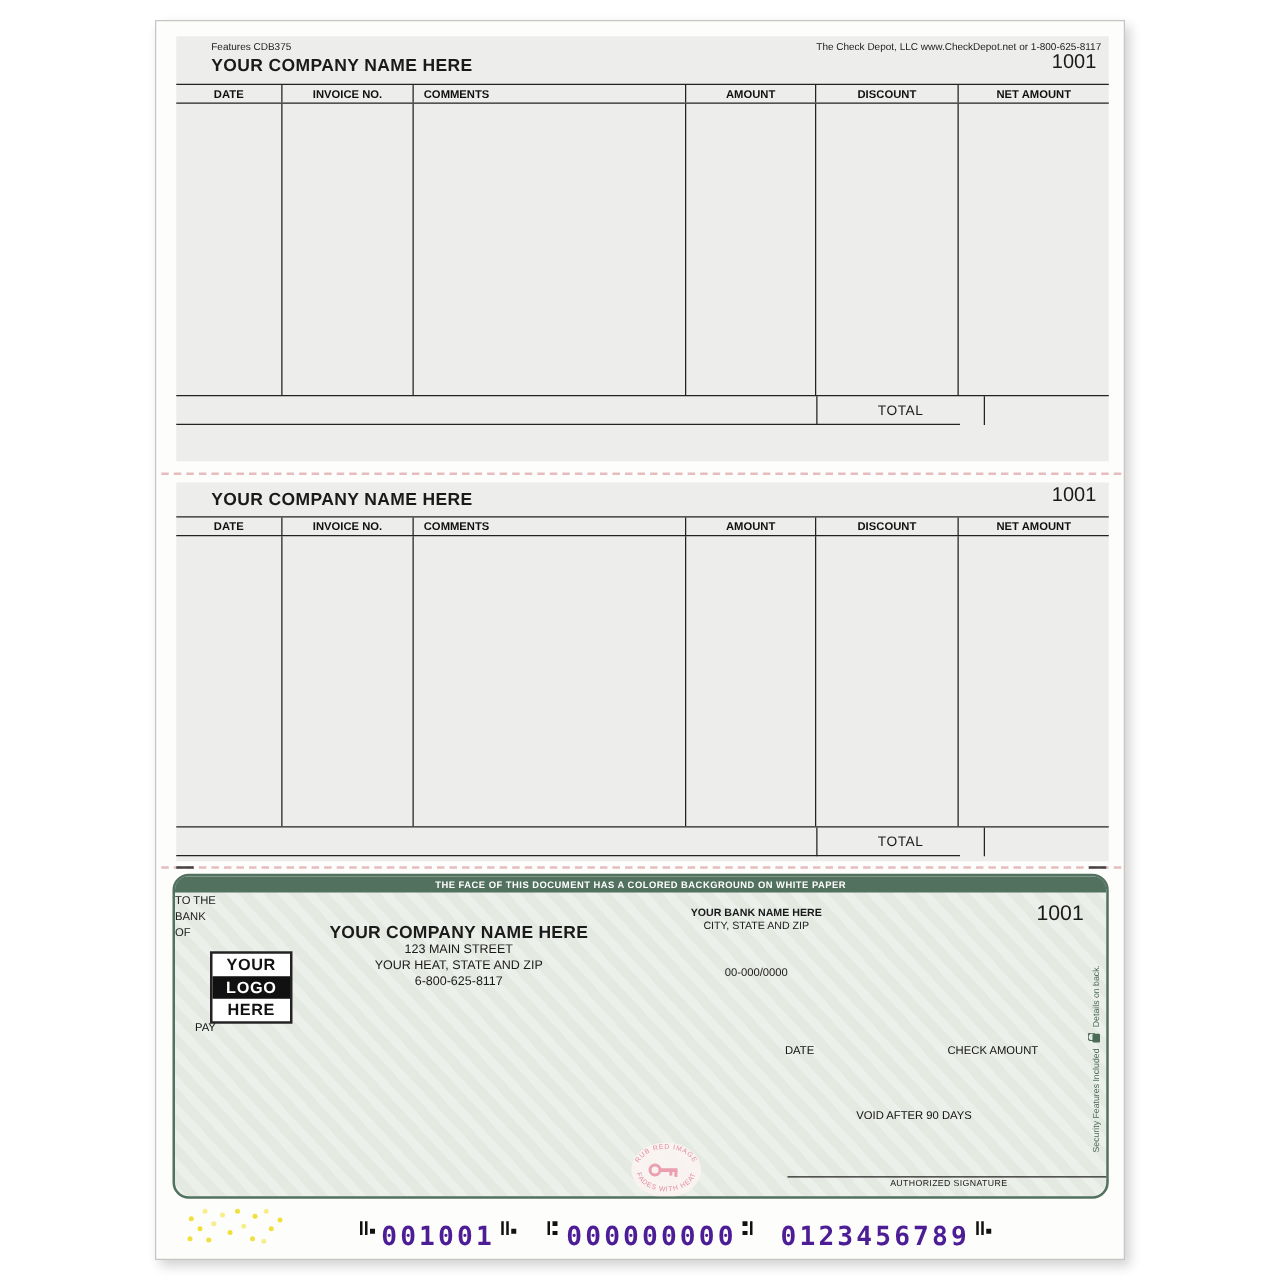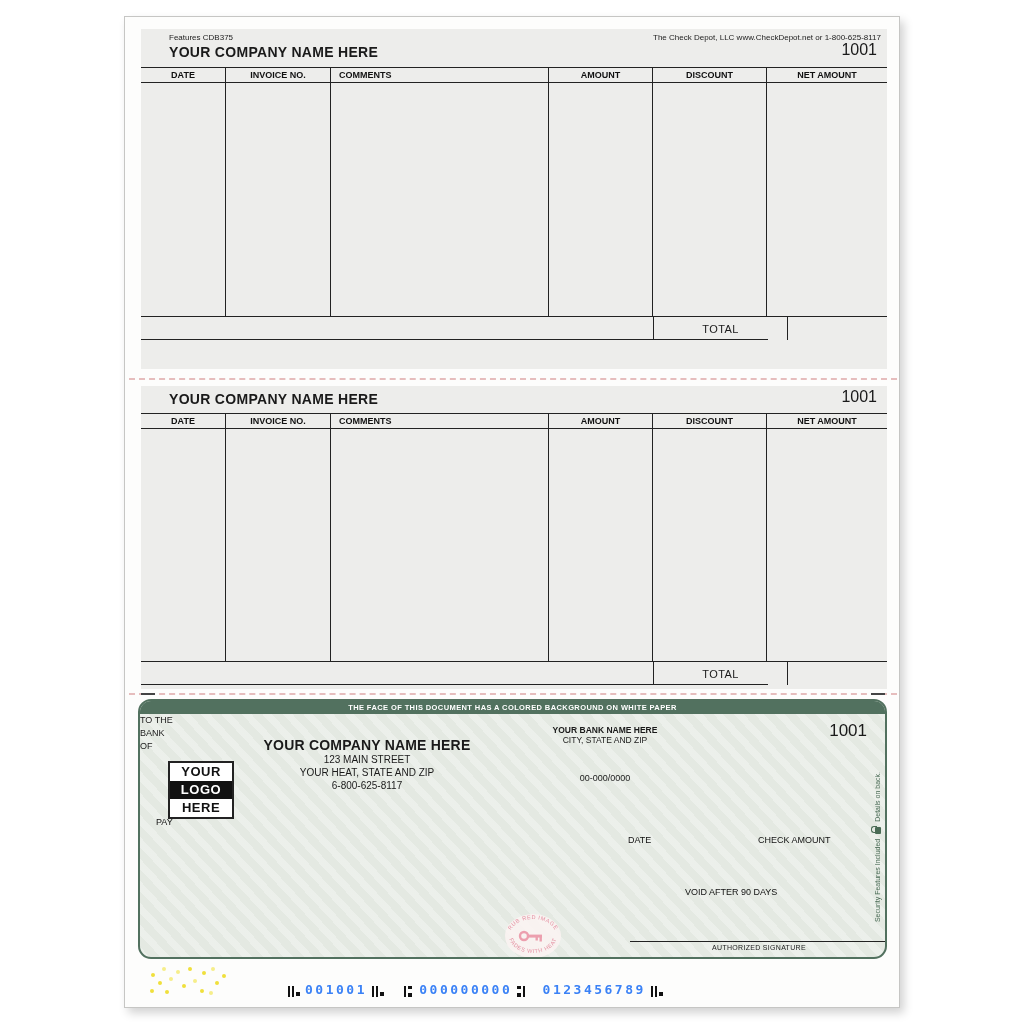--- a/index.html
+++ b/index.html
@@ -94,21 +94,21 @@
     border:1.2px solid #4a6b55; border-bottom:none; border-radius:3px 3px 0 0; }
 
   .seal { position:absolute; left:364px; top:212px; }
 
   
   .dots { position:absolute; left:0; top:0; }
   .dot { position:absolute; width:4px; height:4px; border-radius:50%; background:#f0e03c; }
   .dot.lt { background:#f6ee8a; }
 
   .micr { position:absolute; left:158px; top:960px; height:20px; font-family:"DejaVu Sans Mono", monospace;
-    font-weight:bold; font-size:13px; letter-spacing:2.5px; color:#3b82f6; display:flex; align-items:flex-end; }
+    font-weight:bold; font-size:21px; letter-spacing:2.5px; color:#4c1d95; display:flex; align-items:flex-start; }
   .micr span { white-space:pre; }
   .micr-sym { display:inline-flex; align-items:center; margin:0 5px; }
   .micr-sym i { display:inline-block; }
   .bar { width:2px; height:11px; background:#111; margin-right:2px; }
   .sq  { width:4px; height:4px; background:#111; margin-top:4px; }
   .colon { width:4px; height:11px; margin-right:2px;
     background:linear-gradient(#111 0 3.5px, rgba(0,0,0,0) 3.5px 7.5px, #111 7.5px 11px); }
 </style>
 </head>
 <body>

